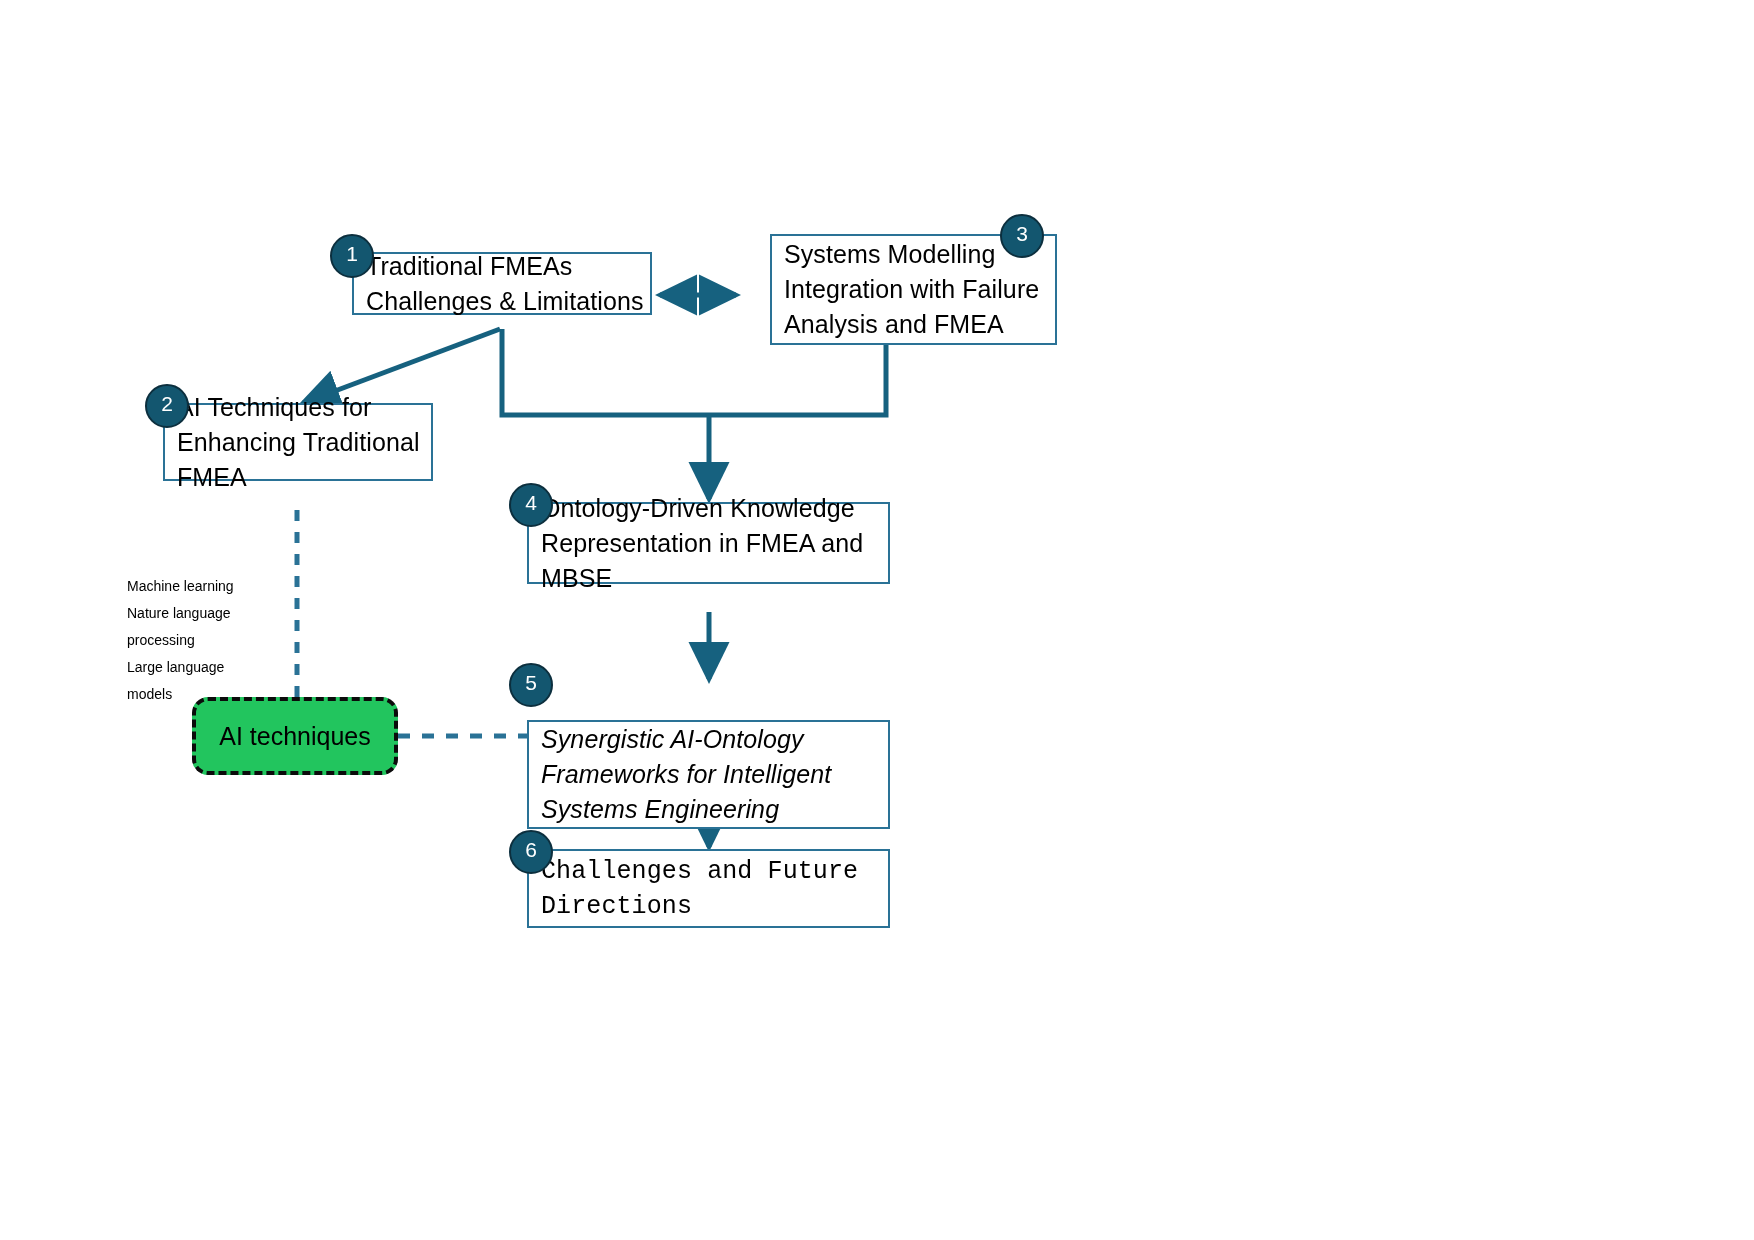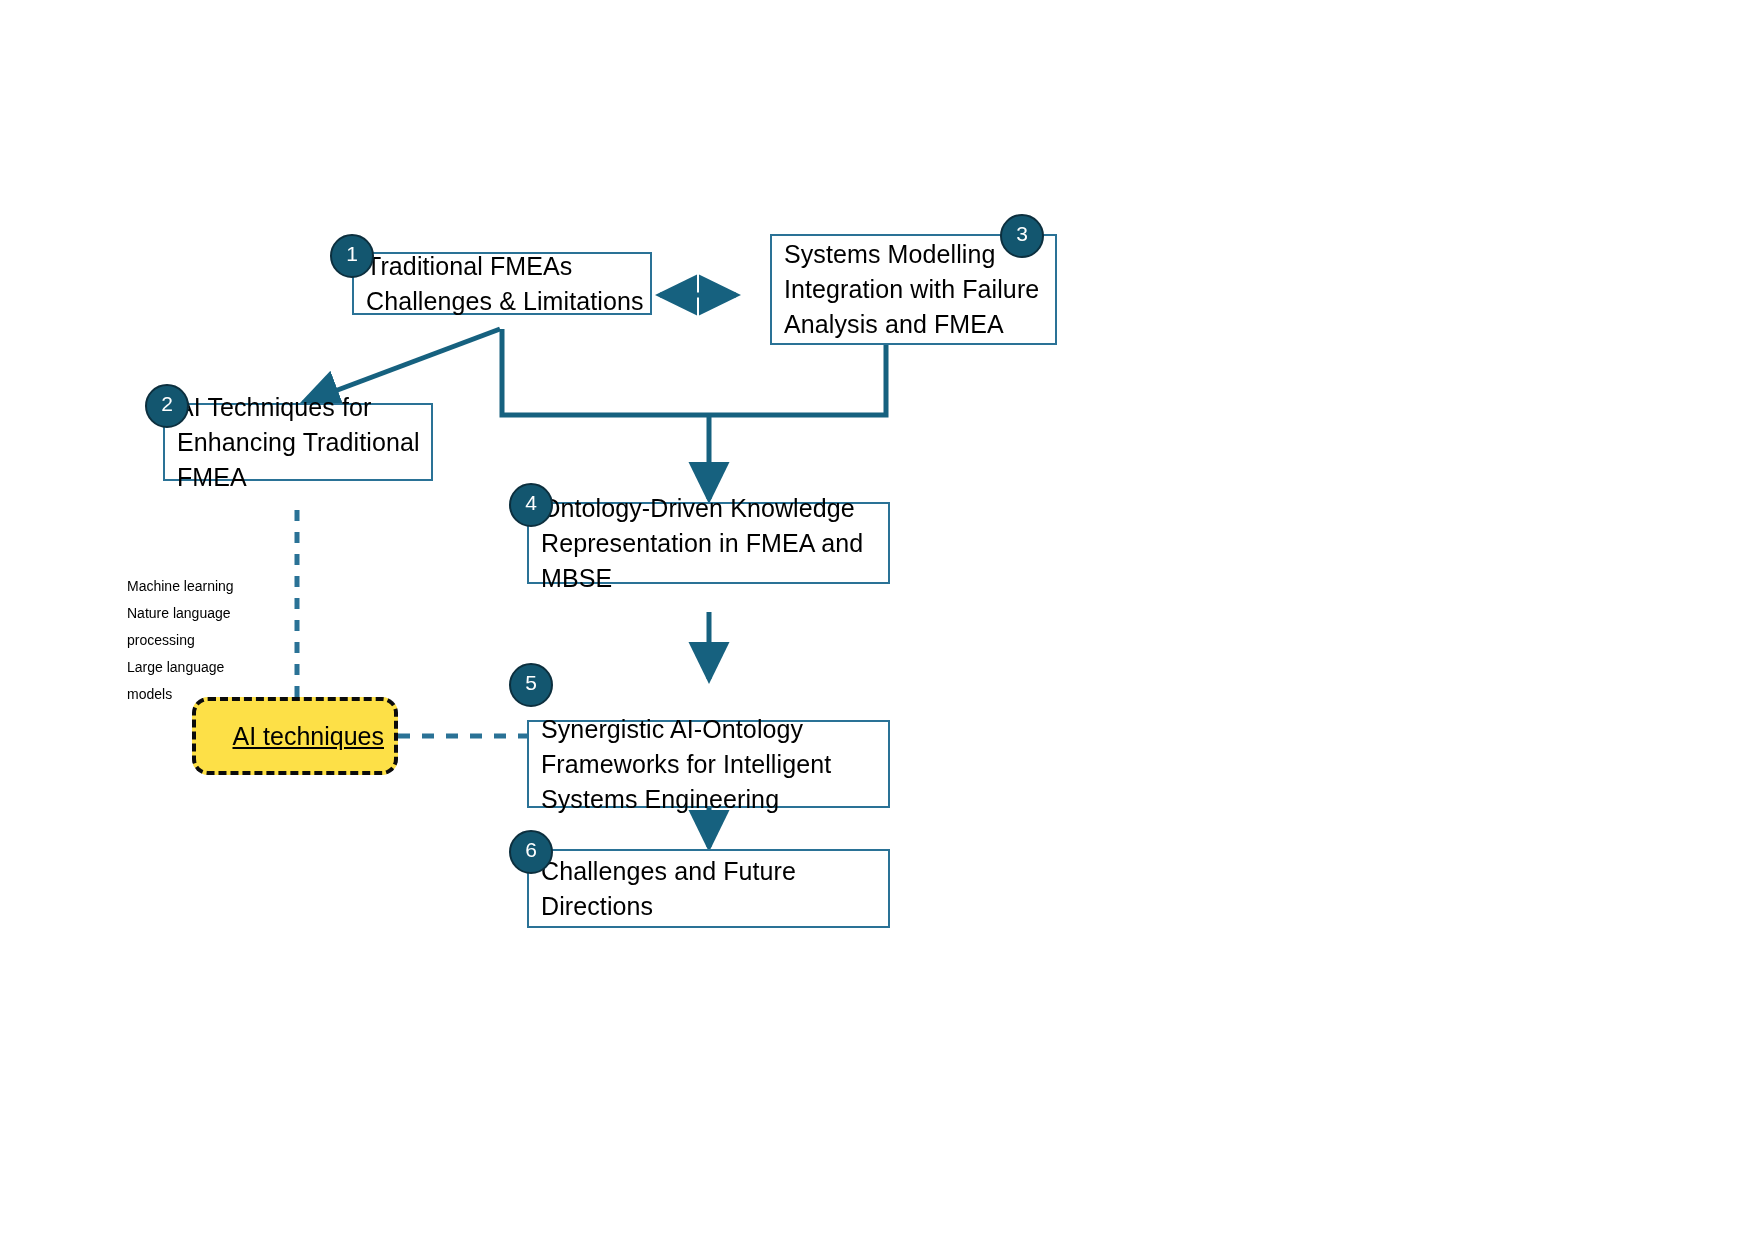--- a/index.html
+++ b/index.html
@@ -56,27 +56,26 @@
     color: #ffffff;
     font-size: 21px;
     line-height: 36px;
     text-align: center;
     z-index: 6;
     font-family: "Liberation Sans", sans-serif;
   }
   .dashed-node {
     position: absolute;
     box-sizing: border-box;
-    background: #fde047;
+    background: #22c55e;
     border: 4px dashed #0b0b0b;
     border-radius: 16px;
     display: flex;
     align-items: center;
-    justify-content: flex-end;
-    text-decoration: underline;
+    justify-content: center;
   }
   .dashed-node .node-text {
     font-size: 25px;
     line-height: 33px;
     color: #000000;
     text-align: center;
     padding: 0 10px;
   }
   .note-list {
     position: absolute;
@@ -160,30 +159,30 @@
 
   <div class="node" style="left:527px; top:502px; width:363px; height:82px;">
     <span class="node-text">Ontology-Driven Knowledge
 Representation in FMEA and
 MBSE</span>
   </div>
   <div class="badge" style="left:509px; top:483px;">
     <span>4</span>
   </div>
 
-  <div class="node" style="left:527px; top:720px; width:363px; height:88px;">
+  <div class="node" style="left:527px; top:720px; width:363px; height:109px;font-style:italic;">
     <span class="node-text">Synergistic AI-Ontology
 Frameworks for Intelligent
 Systems Engineering</span>
   </div>
   <div class="badge" style="left:509px; top:663px;">
     <span>5</span>
   </div>
 
-  <div class="node" style="left:527px; top:849px; width:363px; height:79px;">
+  <div class="node" style="left:527px; top:849px; width:363px; height:79px;font-family:Liberation Mono, monospace;">
     <span class="node-text">Challenges and Future
  Directions</span>
   </div>
   <div class="badge" style="left:509px; top:830px;">
     <span>6</span>
   </div>
 
 </div>
 
 </body></html>

